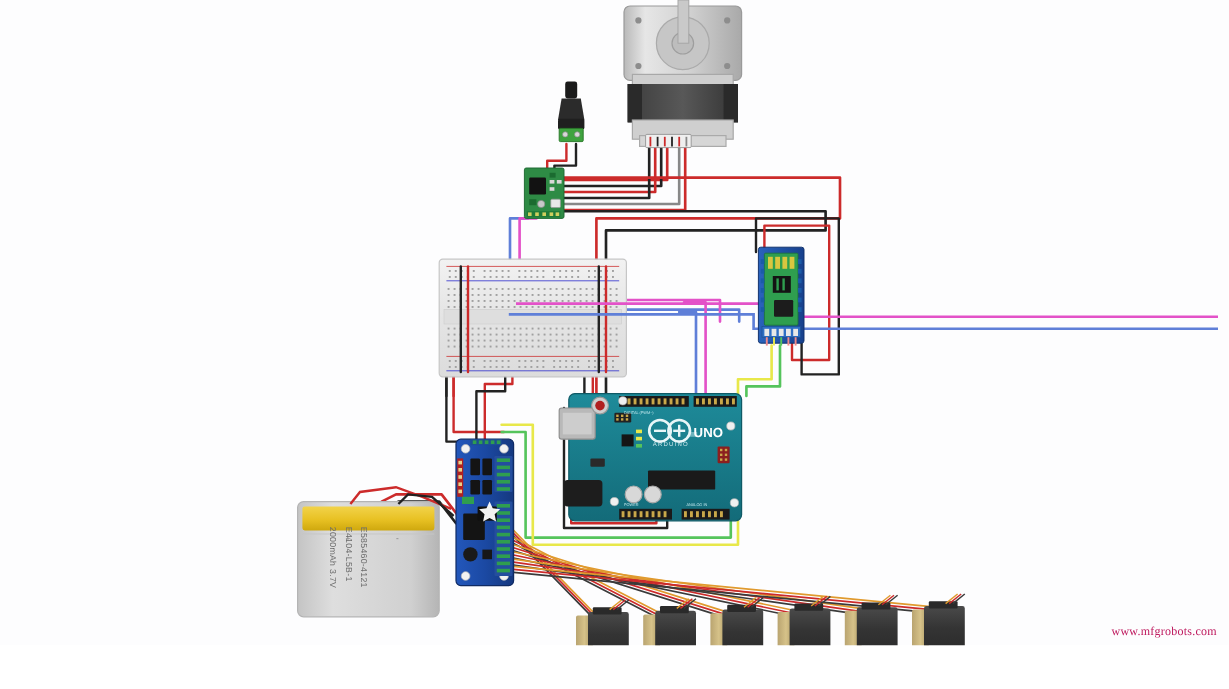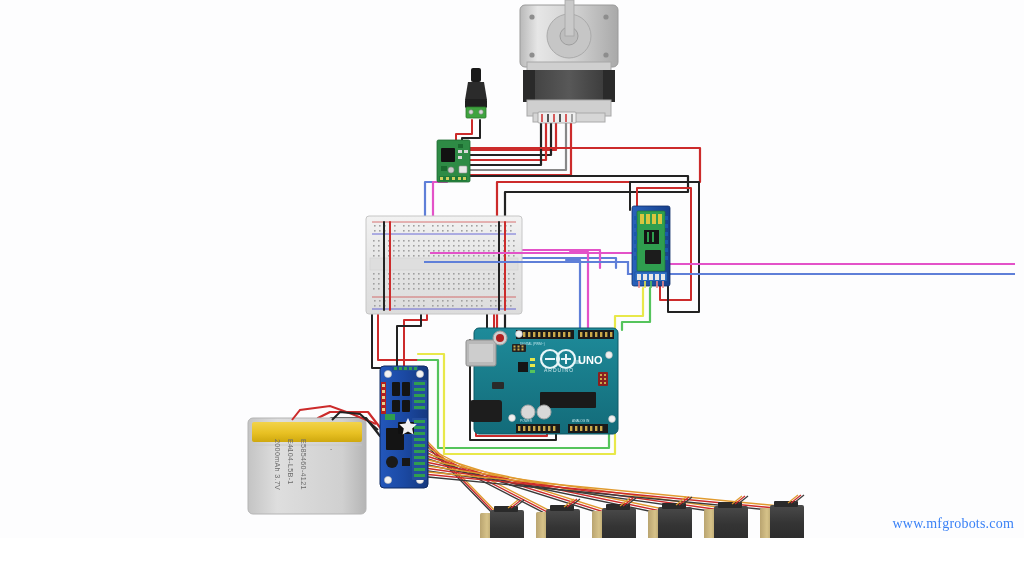--- a/index.html
+++ b/index.html
@@ -1,19 +1,19 @@
 <!DOCTYPE html>
 <html><head>
 <meta charset="utf-8">
 <style>
   html,body{margin:0;padding:0;background:#ffffff;}
   body{font-family:"Liberation Sans",sans-serif;}
   #stage{position:relative;width:1024px;height:538px;background:#fdfdfe;overflow:hidden;}
   #stage svg{position:absolute;left:0;top:0;}
-  .wm{position:absolute;right:10px;bottom:6px;font-family:"Liberation Serif",serif;font-size:14px;color:#3b82f6;letter-spacing:.2px;}
+  .wm{position:absolute;right:10px;bottom:6px;font-family:"Liberation Serif",serif;font-size:10px;color:#be185d;letter-spacing:.2px;}
   .batt-label{position:absolute;left:262px;top:437px;width:64px;height:70px;}
   .batt-label span{
     position:absolute;transform-origin:left top;transform:rotate(90deg);
     font-family:"Liberation Sans",sans-serif;font-size:7.2px;color:#6b6b6b;white-space:nowrap;letter-spacing:.3px;
   }
   .bl0{left:46px;top:2px;}
   .bl1{left:33px;top:2px;}
   .bl2{left:20px;top:2px;}
 </style>
 </head>

